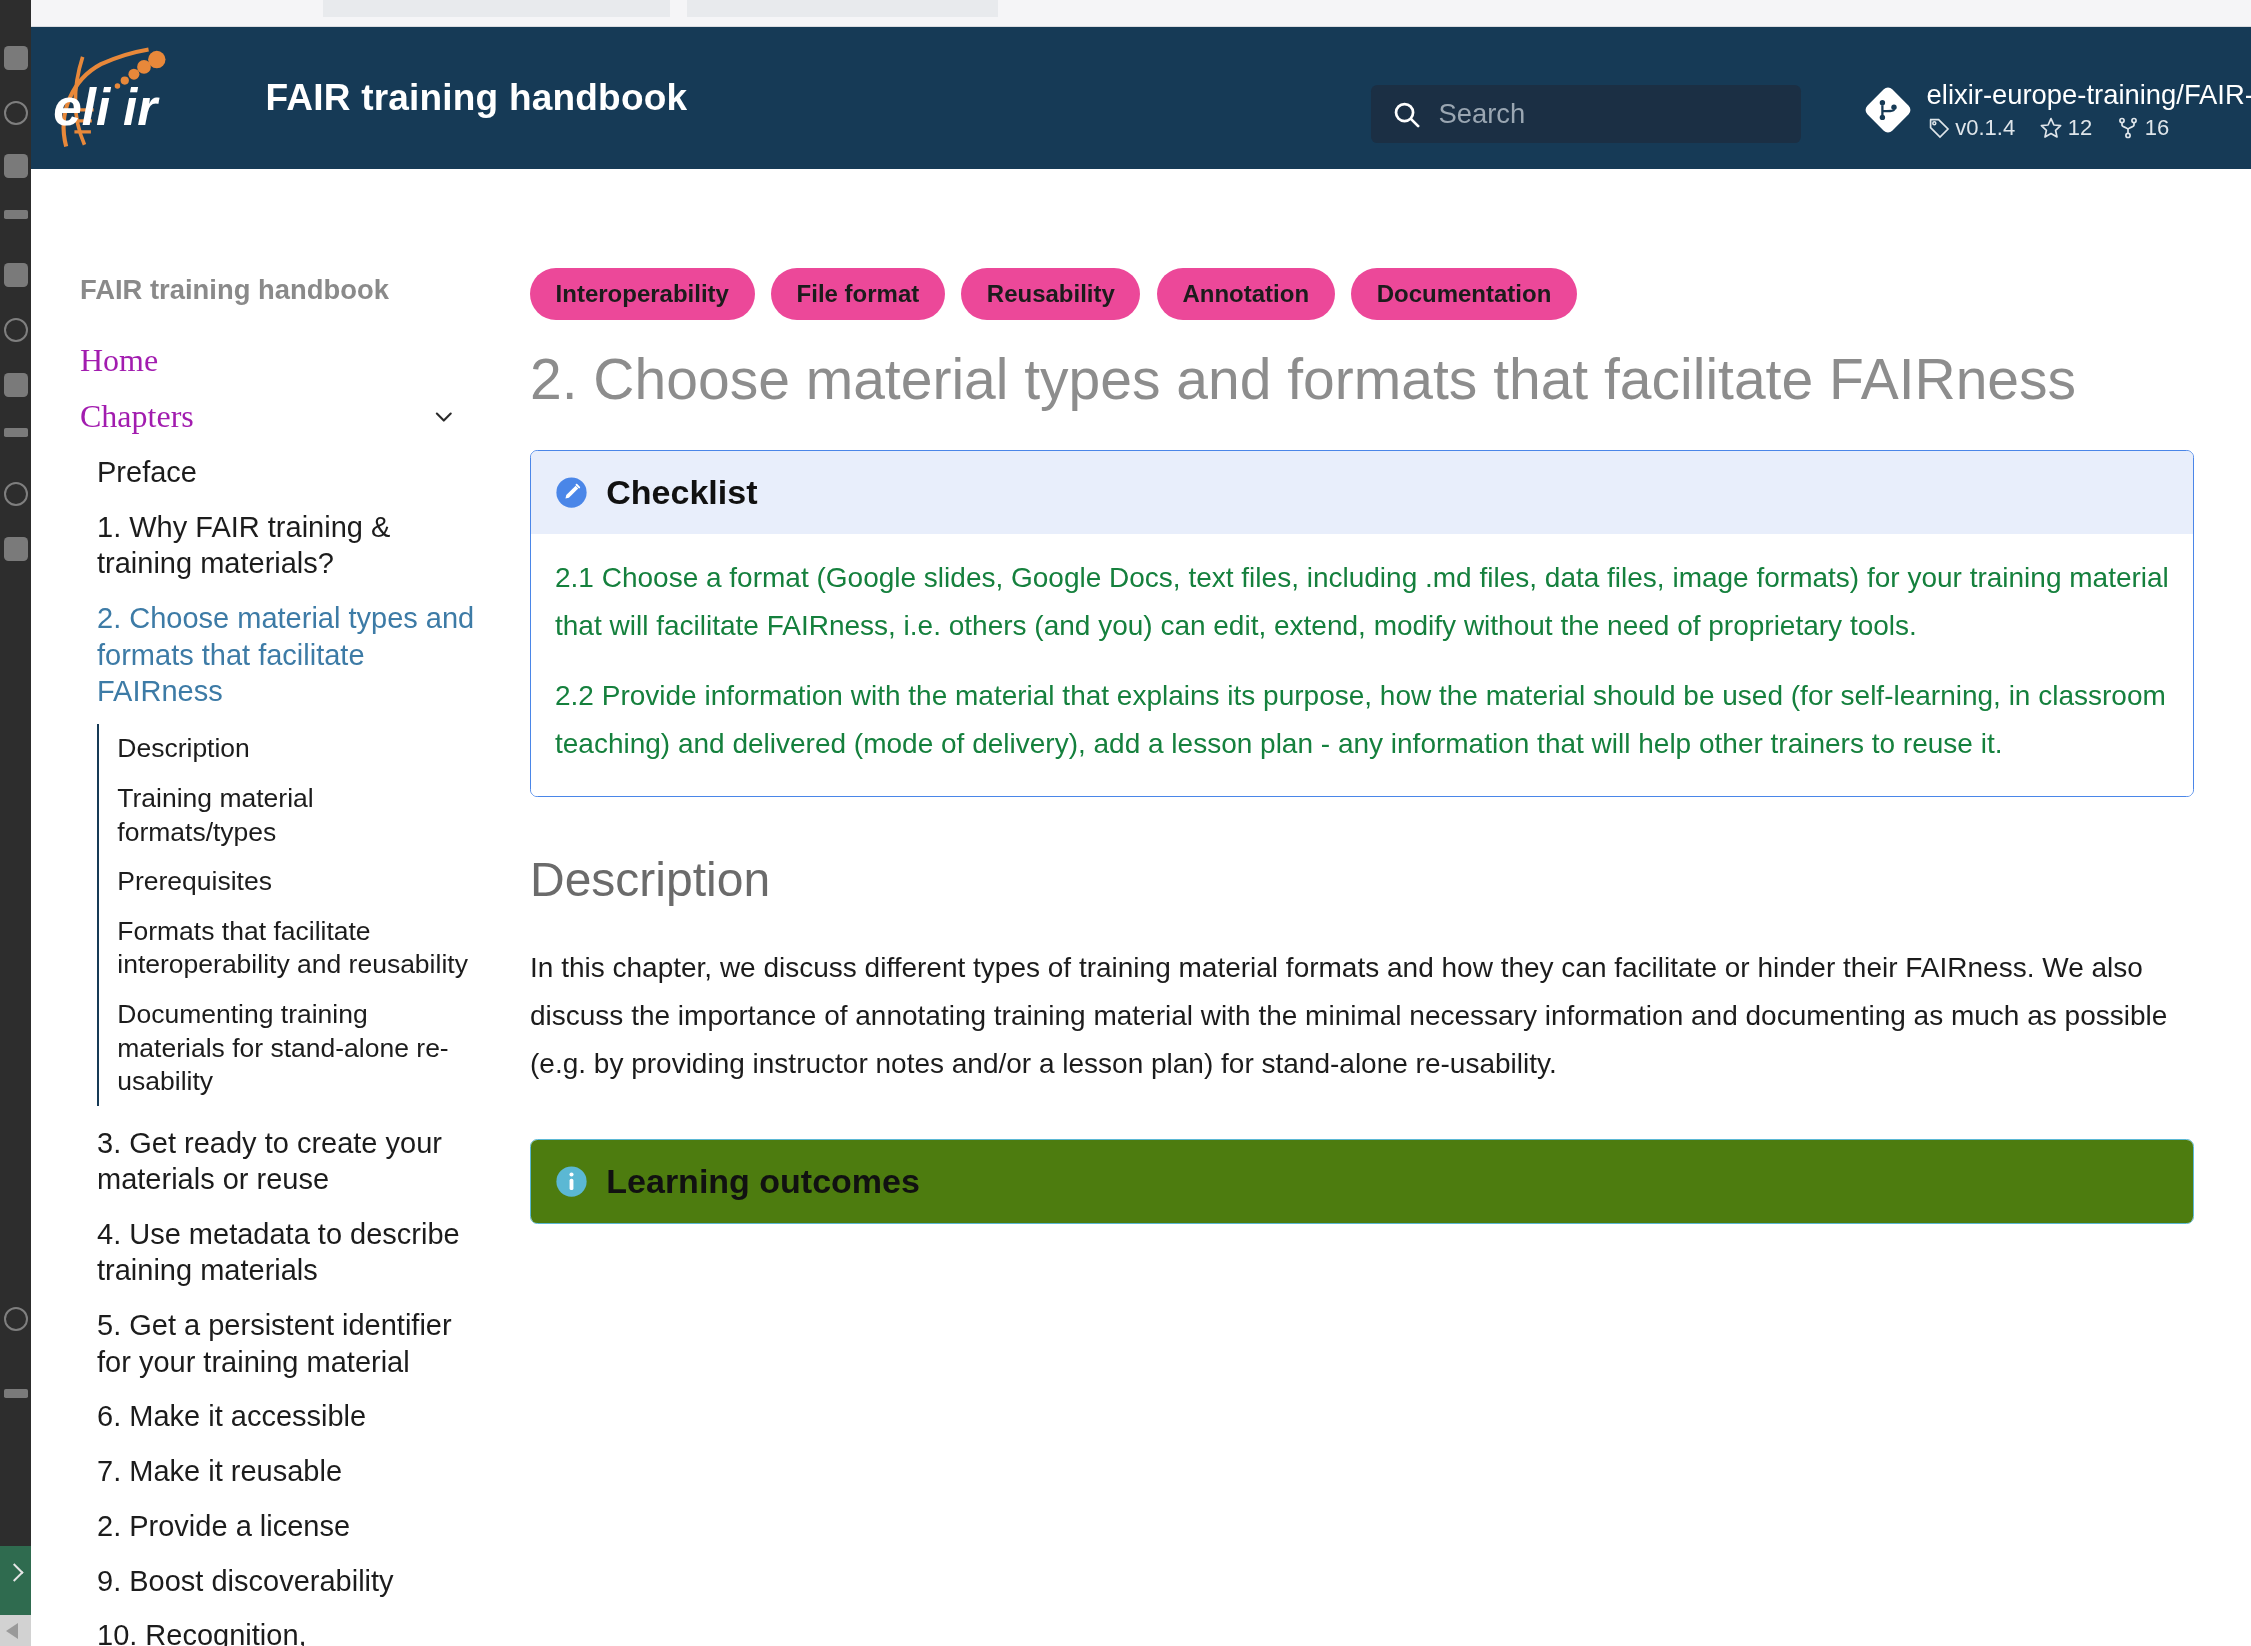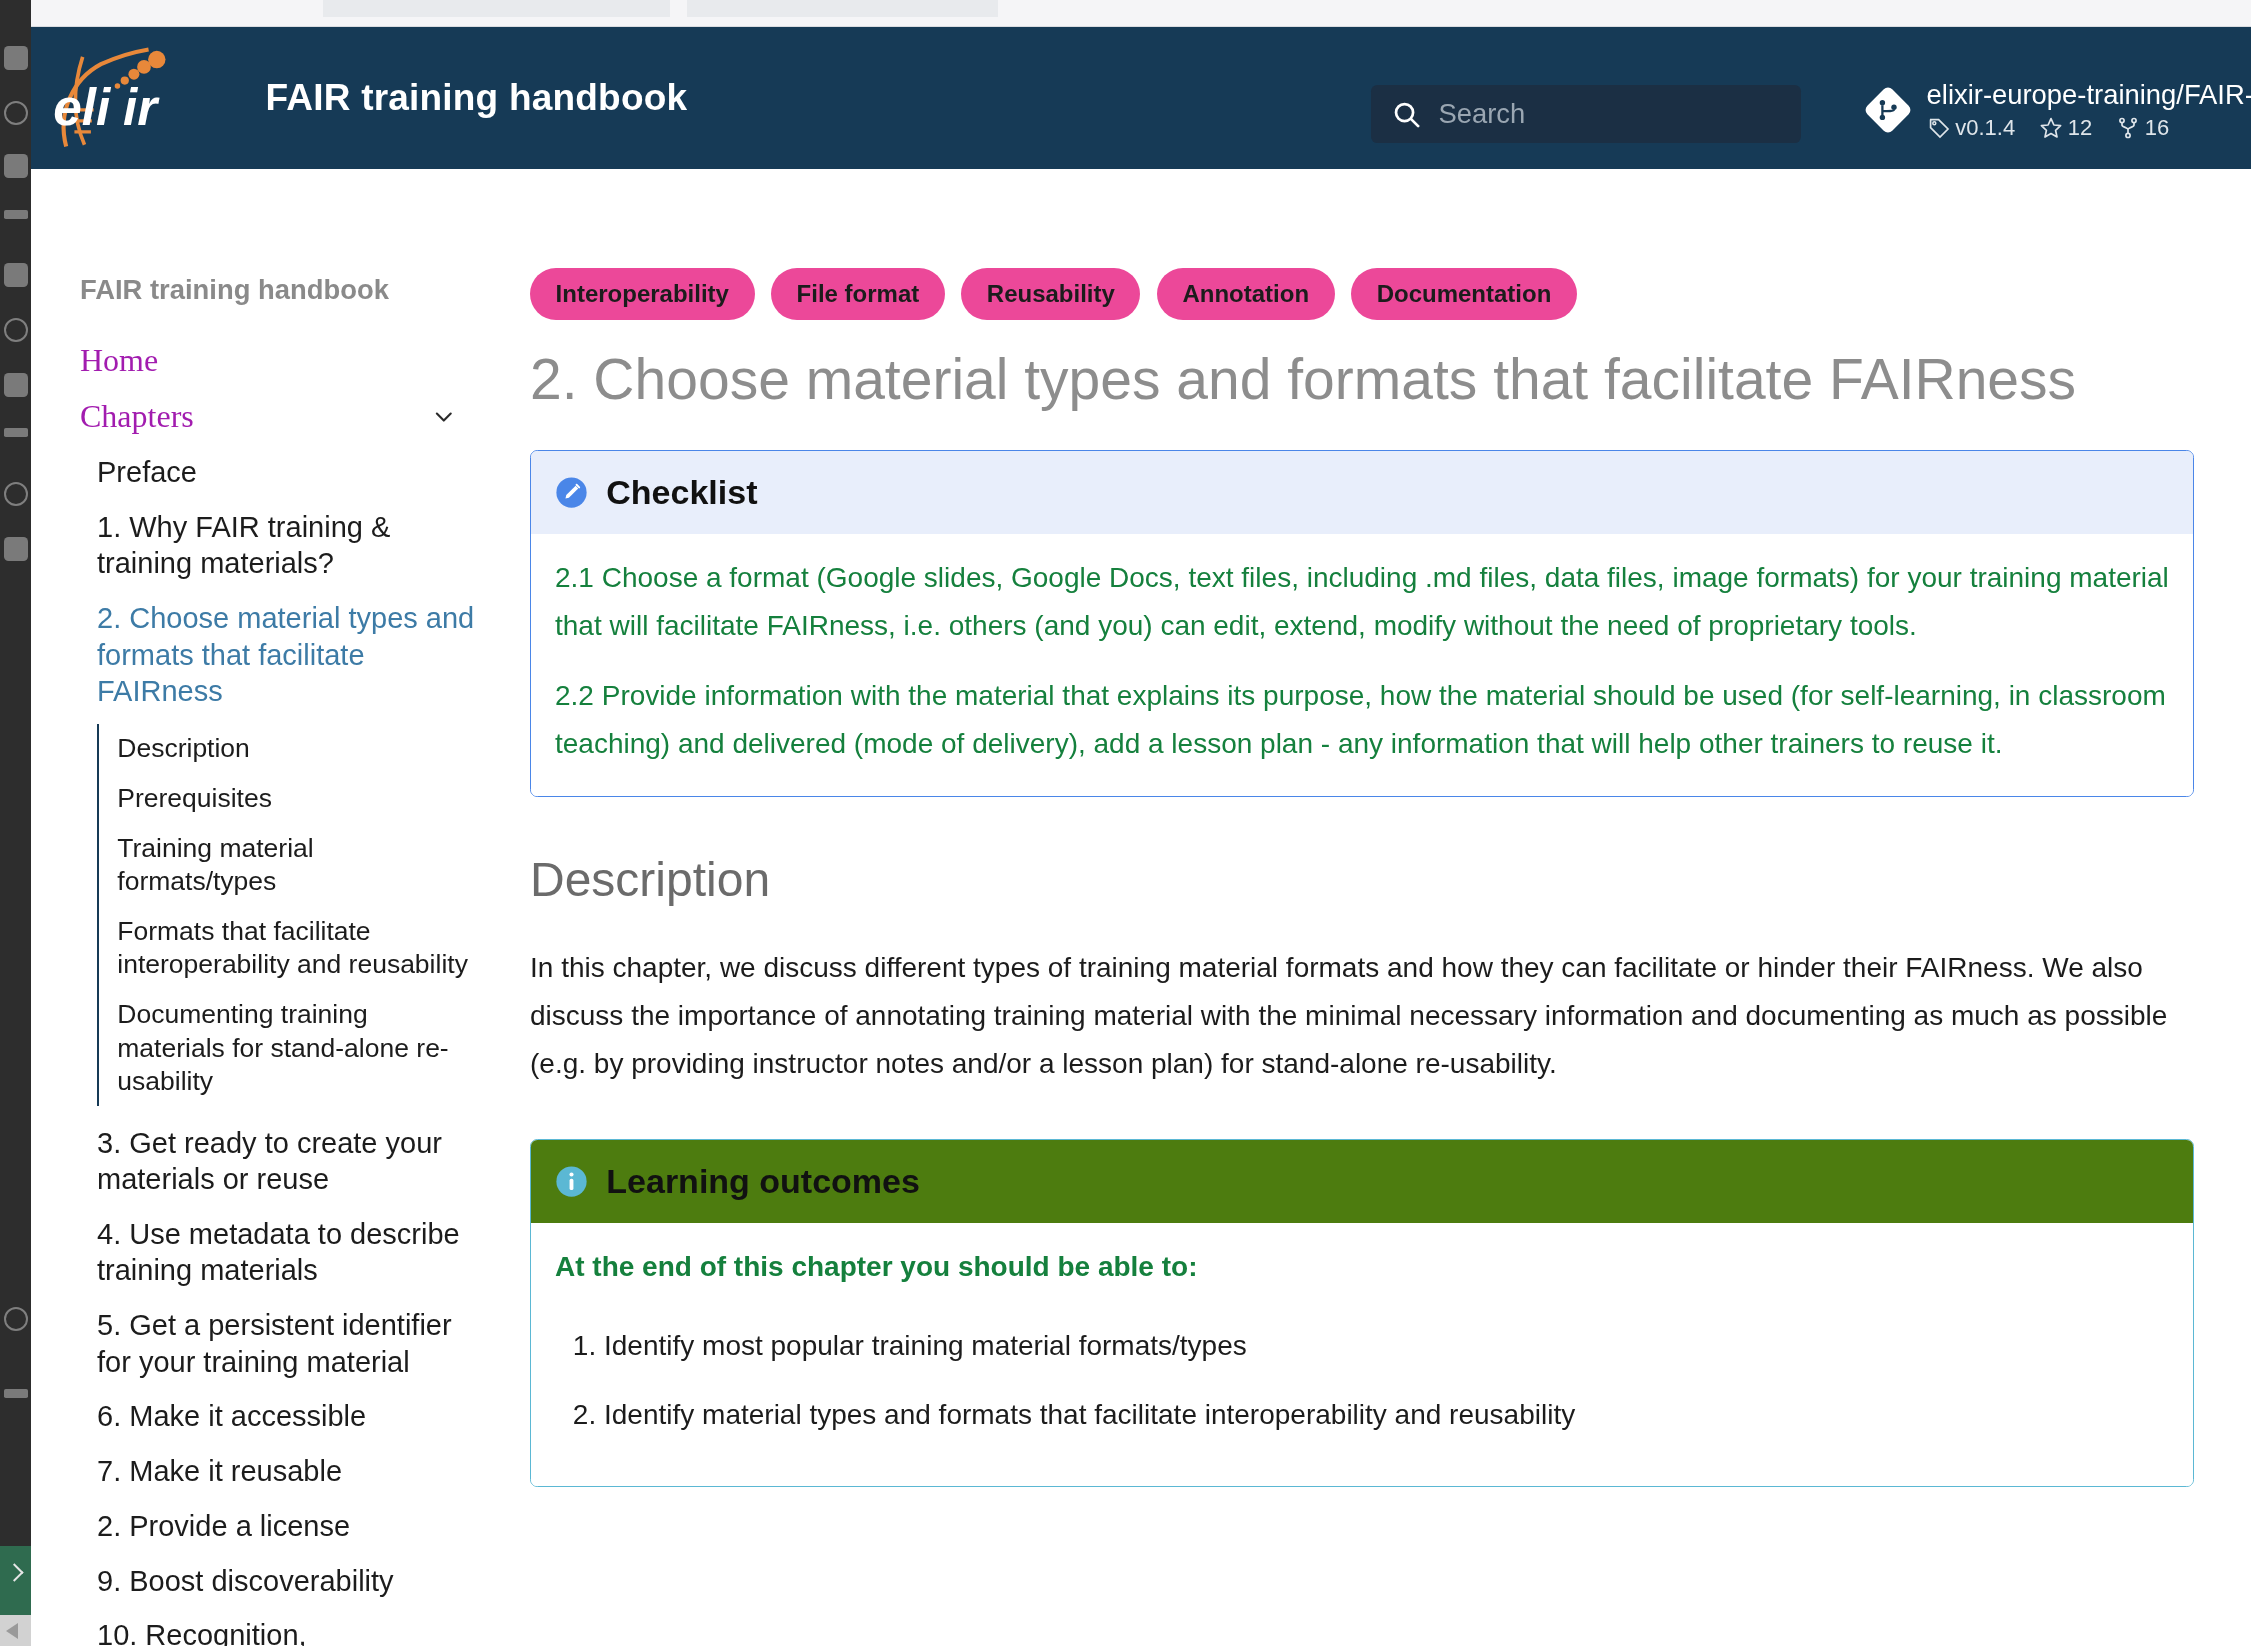--- a/index.html
+++ b/index.html
@@ -438,22 +438,22 @@
     </div>
 
     <div class="nav-chapter">Preface</div>
 
     <div class="nav-chapter">1. Why FAIR training &amp; training materials?</div>
 
     <div class="nav-chapter active">2. Choose material types and formats that facilitate FAIRness</div>
 
     <div id="chapter2-subnav">
       <div class="nav-sub">Description</div>
+      <div class="nav-sub">Training material formats/types</div>
       <div class="nav-sub">Prerequisites</div>
-      <div class="nav-sub">Training material formats/types</div>
       <div class="nav-sub">Formats that facilitate interoperability and reusability</div>
       <div class="nav-sub">Documenting training materials for stand-alone re-usability</div>
     </div>
 
     <div class="nav-chapter">3. Get ready to create your materials or reuse</div>
     <div class="nav-chapter">4. Use metadata to describe training materials</div>
     <div class="nav-chapter">5. Get a persistent identifier for your training material</div>
     <div class="nav-chapter">6. Make it accessible</div>
     <div class="nav-chapter">7. Make it reusable</div>
     <div class="nav-chapter">2. Provide a license</div>
@@ -496,24 +496,17 @@
 
     <section class="callout" id="outcomes-callout">
       <div class="callout-head">
         <svg class="badge" width="33" height="33" viewBox="0 0 24 24">
           <circle cx="12" cy="12" r="11" fill="#5bb8d4"></circle>
           <circle cx="12" cy="6.9" r="1.5" fill="#ffffff"></circle>
           <rect x="10.6" y="10" width="2.8" height="8.2" rx="1.2" fill="#ffffff"></rect>
         </svg>
         <span>Learning outcomes</span>
       </div>
-      <div class="callout-body">
-        <p class="lead">At the end of this chapter you should be able to:</p>
-        <ol id="outcomes-list">
-          <li>Identify most popular training material formats/types</li>
-          <li>Identify material types and formats that facilitate interoperability and reusability</li>
-        </ol>
-      </div>
     </section>
 
   </main>
 </div>
 
 
 </body></html>

